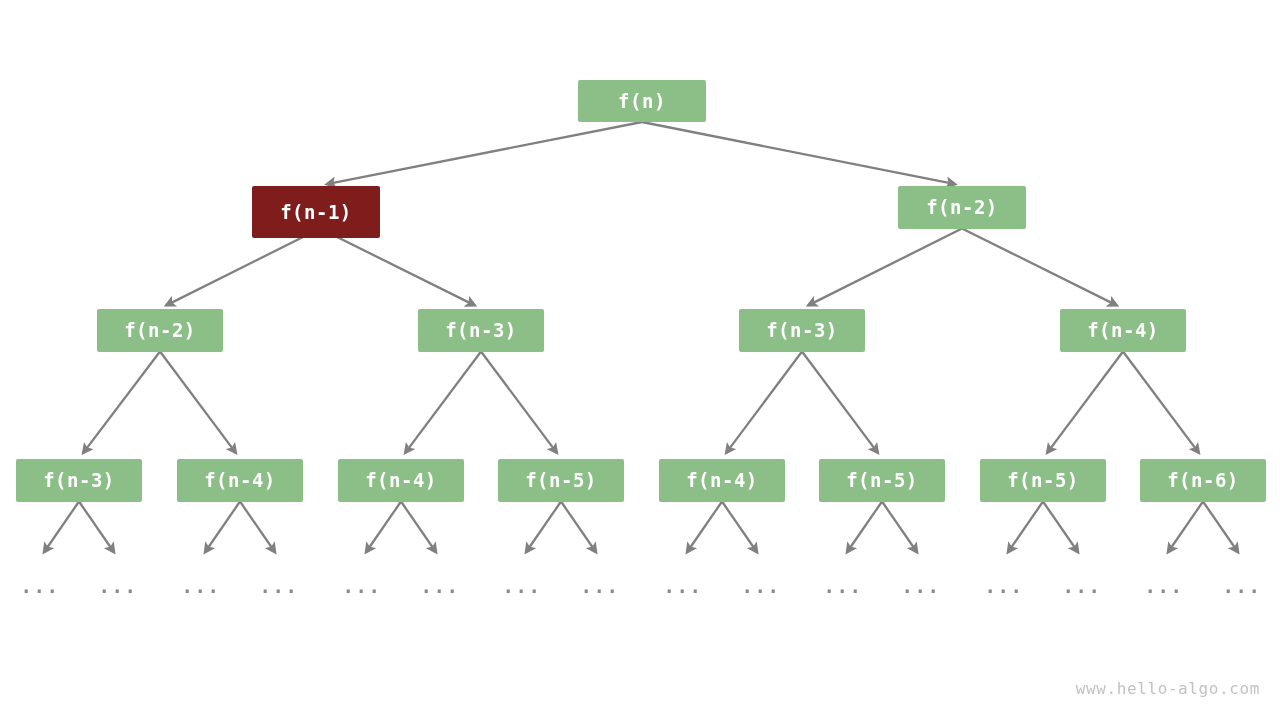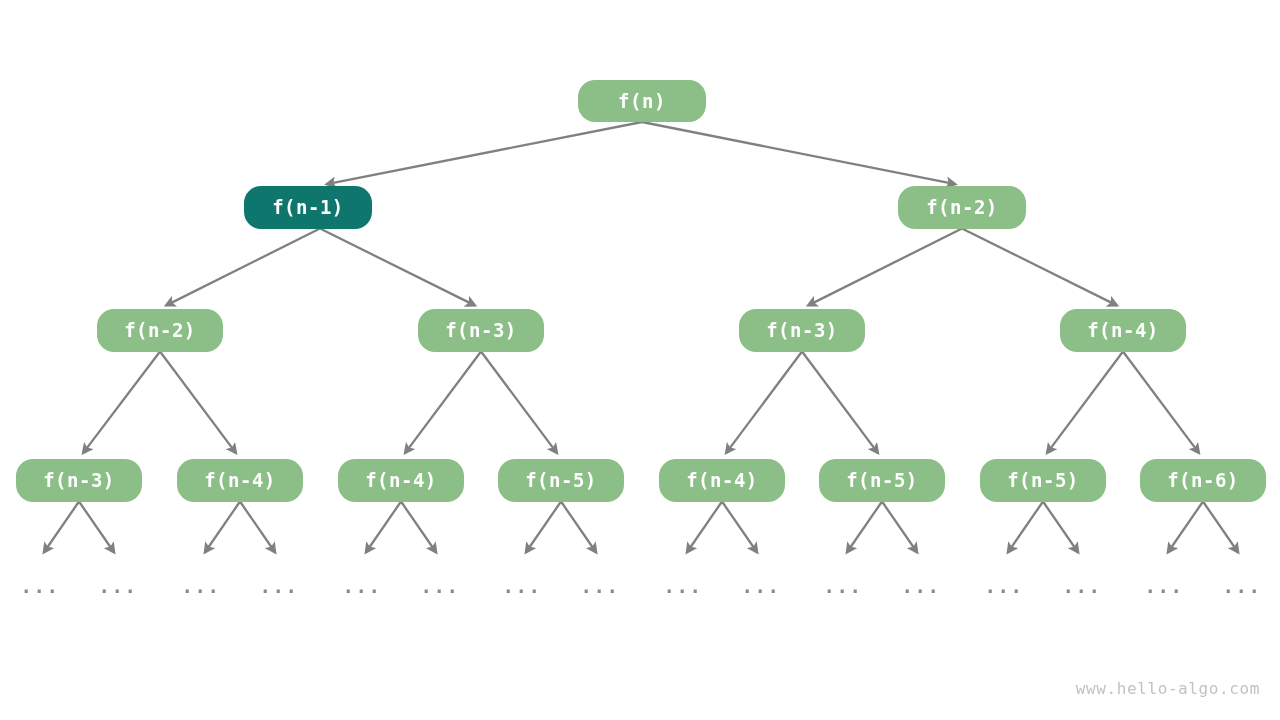--- a/index.html
+++ b/index.html
@@ -23,21 +23,21 @@
     position: absolute;
     left: 0;
     top: 0;
     width: 1280px;
     height: 720px;
   }
   .node {
     position: absolute;
     box-sizing: border-box;
     background: #8cbf87;
-    border-radius: 17px;
+    border-radius: 2px;
     color: #ffffff;
     font-family: "DejaVu Sans Mono", "Liberation Mono", monospace;
     font-weight: bold;
     font-size: 19px;
     letter-spacing: 0.5px;
     display: flex;
     align-items: center;
     justify-content: center;
     white-space: nowrap;
     z-index: 2;
@@ -104,21 +104,21 @@
         <line x1="882" y1="501.5" x2="917.0234869784261" y2="552.2391542123354" stroke="#808080" stroke-width="2.3" marker-end="url(#arrowhead)"></line>
         <line x1="1043" y1="501.5" x2="1007.9765130215739" y2="552.2391542123354" stroke="#808080" stroke-width="2.3" marker-end="url(#arrowhead)"></line>
         <line x1="1043" y1="501.5" x2="1078.0234869784263" y2="552.2391542123354" stroke="#808080" stroke-width="2.3" marker-end="url(#arrowhead)"></line>
         <line x1="1203" y1="501.5" x2="1167.9765130215737" y2="552.2391542123354" stroke="#808080" stroke-width="2.3" marker-end="url(#arrowhead)"></line>
         <line x1="1203" y1="501.5" x2="1238.0234869784263" y2="552.2391542123354" stroke="#808080" stroke-width="2.3" marker-end="url(#arrowhead)"></line>
       </g>
   </svg>
 
   <div id="node-layer">
       <div class="node" style="left: 578px; top: 80px; width: 128px; height: 42px; background: rgb(140, 191, 135); color: rgb(255, 255, 255);">f(n)</div>
-      <div class="node" style="left: 244px; top: 185.5px; width: 128px; height: 43px; background: #0f766e; color: rgb(255, 255, 255);">f(n-1)</div>
+      <div class="node" style="left: 252px; top: 185.5px; width: 128px; height: 52px; background: #7f1d1d; color: rgb(255, 255, 255);">f(n-1)</div>
       <div class="node" style="left: 898px; top: 185.5px; width: 128px; height: 43px; background: rgb(140, 191, 135); color: rgb(255, 255, 255);">f(n-2)</div>
       <div class="node" style="left: 97px; top: 308.5px; width: 126px; height: 43px; background: rgb(140, 191, 135); color: rgb(255, 255, 255);">f(n-2)</div>
       <div class="node" style="left: 418px; top: 308.5px; width: 126px; height: 43px; background: rgb(140, 191, 135); color: rgb(255, 255, 255);">f(n-3)</div>
       <div class="node" style="left: 739px; top: 308.5px; width: 126px; height: 43px; background: rgb(140, 191, 135); color: rgb(255, 255, 255);">f(n-3)</div>
       <div class="node" style="left: 1060px; top: 308.5px; width: 126px; height: 43px; background: rgb(140, 191, 135); color: rgb(255, 255, 255);">f(n-4)</div>
       <div class="node" style="left: 16px; top: 458.5px; width: 126px; height: 43px; background: rgb(140, 191, 135); color: rgb(255, 255, 255);">f(n-3)</div>
       <div class="node" style="left: 177px; top: 458.5px; width: 126px; height: 43px; background: rgb(140, 191, 135); color: rgb(255, 255, 255);">f(n-4)</div>
       <div class="node" style="left: 338px; top: 458.5px; width: 126px; height: 43px; background: rgb(140, 191, 135); color: rgb(255, 255, 255);">f(n-4)</div>
       <div class="node" style="left: 498px; top: 458.5px; width: 126px; height: 43px; background: rgb(140, 191, 135); color: rgb(255, 255, 255);">f(n-5)</div>
       <div class="node" style="left: 659px; top: 458.5px; width: 126px; height: 43px; background: rgb(140, 191, 135); color: rgb(255, 255, 255);">f(n-4)</div>

